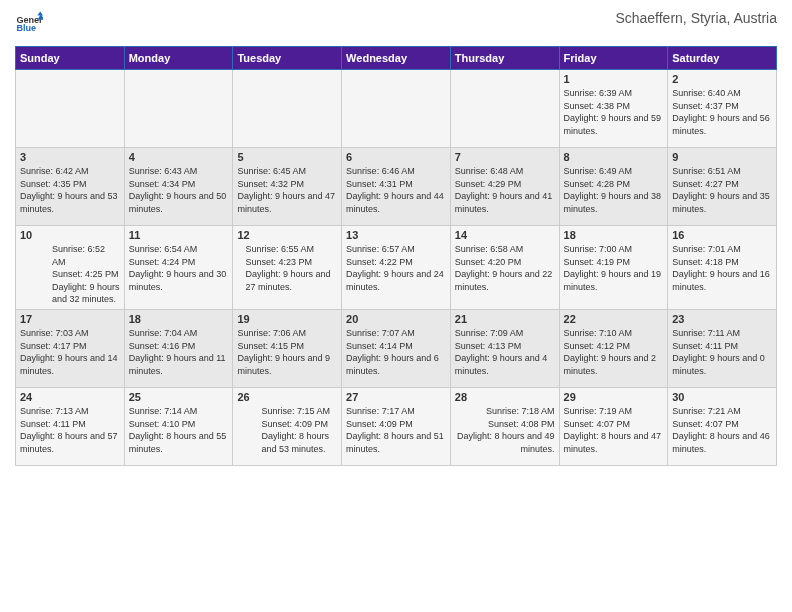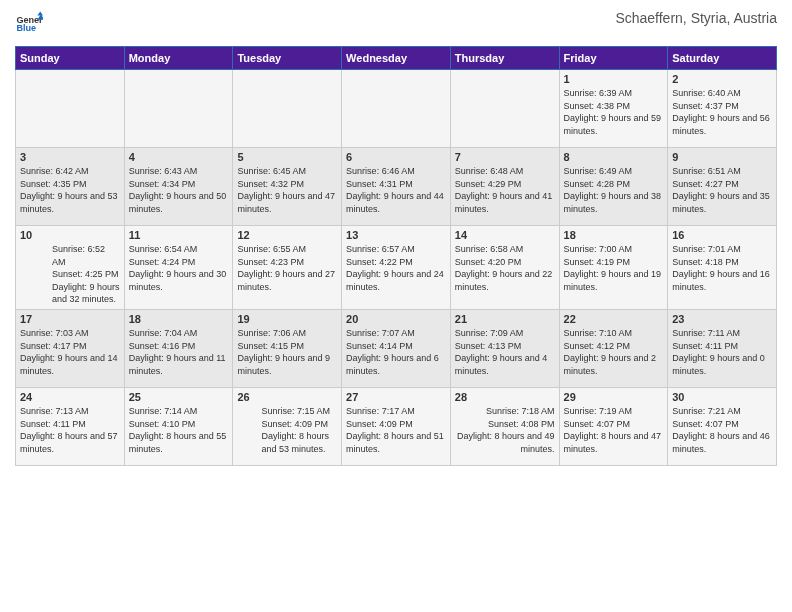--- a/index.html
+++ b/index.html
@@ -190,21 +190,21 @@
 Daylight: 9 hours and 32 minutes.</div>
           </td>
           <td>
             <span class="day-number">11</span>
             <div class="day-info" style="white-space: pre-line;">Sunrise: 6:54 AM
 Sunset: 4:24 PM
 Daylight: 9 hours and 30 minutes.</div>
           </td>
           <td>
             <span class="day-number">12</span>
-            <div class="day-info" style="white-space: pre-line;">Sunrise: 6:55 AM
+            <div class="day-info" style="white-space: pre-line; margin-left: 8px;">Sunrise: 6:55 AM
 Sunset: 4:23 PM
 Daylight: 9 hours and 27 minutes.</div>
           </td>
           <td>
             <span class="day-number">13</span>
             <div class="day-info" style="white-space: pre-line;">Sunrise: 6:57 AM
 Sunset: 4:22 PM
 Daylight: 9 hours and 24 minutes.</div>
           </td>
           <td>

